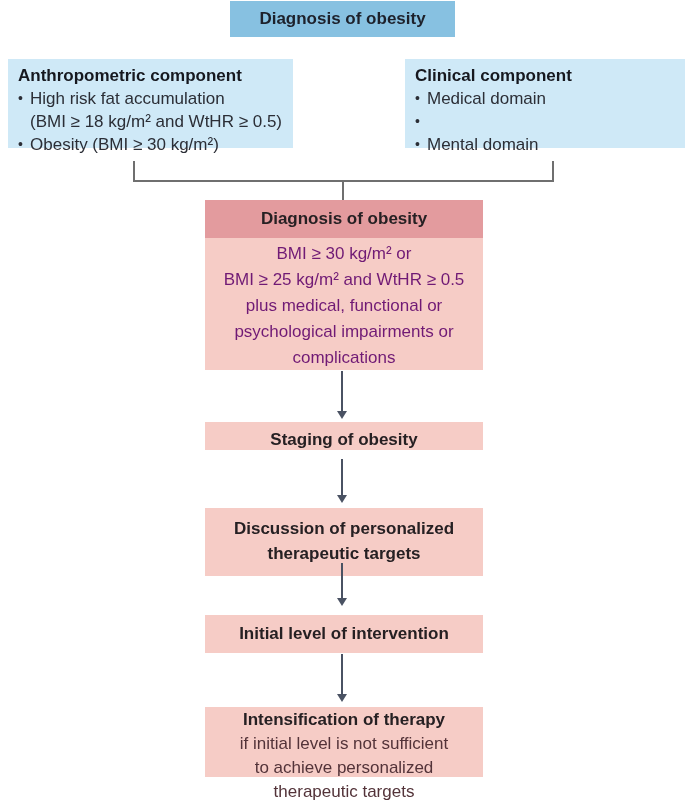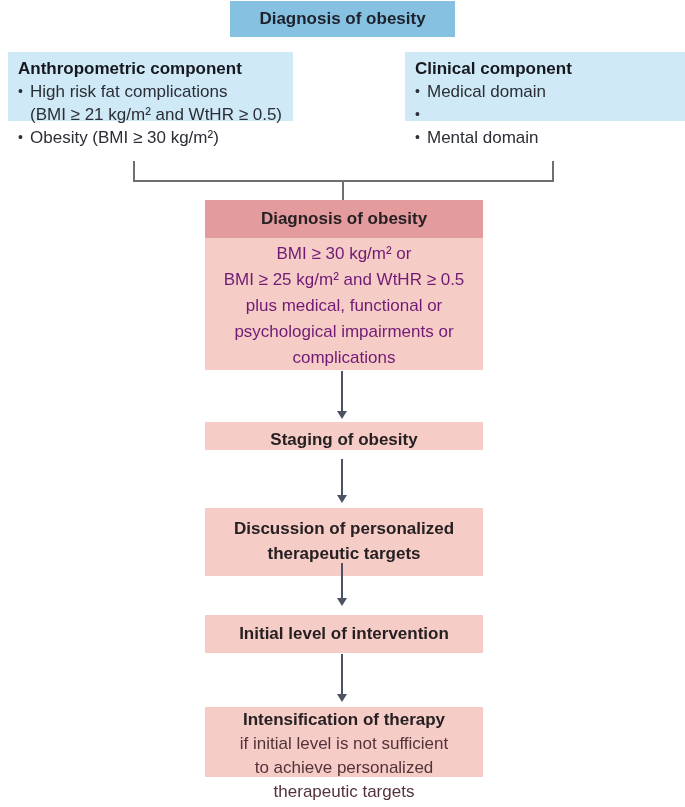--- a/index.html
+++ b/index.html
@@ -16,21 +16,21 @@
 
   
   .banner {
     left: 230px; top: 1px; width: 225px; height: 36px;
     background: #87c1e1;
     text-align: center; line-height: 36px;
     font-weight: bold; font-size: 17px; color: #1d212b;
   }
   .panel {
     background: #cfe9f7;
-    top: 52px; height: 69px;
+    top: 59px; height: 89px;
     padding: 5px 10px 16px 10px;
     font-size: 17px; line-height: 23px; color: #2b2e36;
   }
   .panel-left  { left: 8px;  width: 285px; }
   .panel-right { left: 405px; width: 280px; }
   .panel-title { font-weight: bold; color: #16181f; }
   .b-line { display: flex; }
   .dot { width: 12px; flex: 0 0 12px; color: #2b2e36; font-size: 14px; }
   .indent { padding-left: 12px; }
 
@@ -92,23 +92,23 @@
 <body>
 
 <div class="abs banner">
   <span>Diagnosis of obesity</span>
 </div>
 
 <div class="abs panel panel-left">
   <div class="panel-title">Anthropometric component</div>
   <div class="b-line">
     <span class="dot">•</span>
-    <span>High risk fat complications</span>
+    <span>High risk fat accumulation</span>
   </div>
-  <div class="indent">(BMI ≥ 21 kg/m² and WtHR ≥ 0.5)</div>
+  <div class="indent">(BMI ≥ 18 kg/m² and WtHR ≥ 0.5)</div>
   <div class="b-line">
     <span class="dot">•</span>
     <span>Obesity (BMI ≥ 30 kg/m²)</span>
   </div>
 </div>
 
 <div class="abs panel panel-right">
   <div class="panel-title">Clinical component</div>
   <div class="b-line">
     <span class="dot">•</span>

